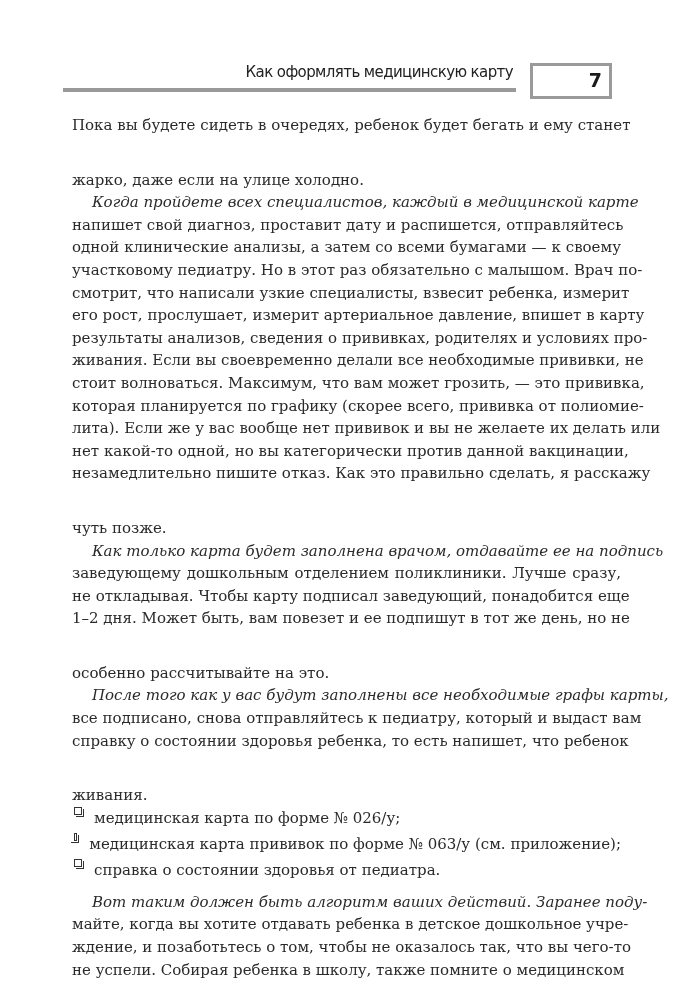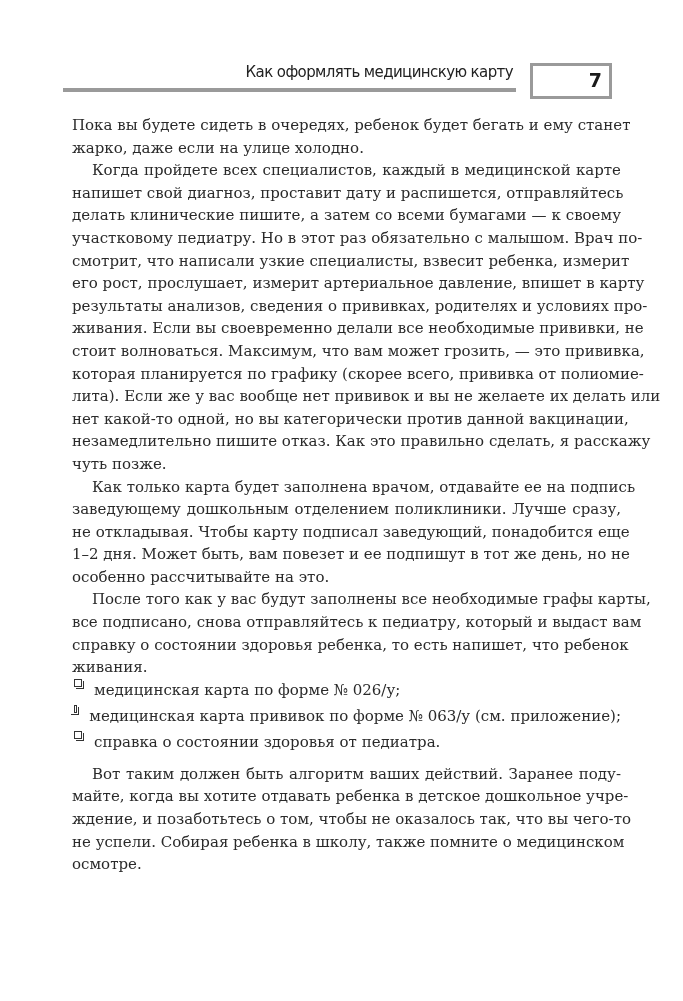--- a/index.html
+++ b/index.html
@@ -40,22 +40,22 @@
       font-size: 15px;
       line-height: 22.6px;
     }
     .line {
       display: block;
       white-space: nowrap;
       text-align: justify;
       text-align-last: justify;
       height: 22.6px;
     }
-    .line.last { text-align-last: left; }
-    .line.indent { padding-left: 20px; }
+    .line.last { text-align-last: left; margin-top: 32px; }
+    .line.indent { padding-left: 20px; font-style: italic; }
     .list-item {
       display: flex; align-items: flex-start;
       height: 26px;
       white-space: nowrap;
     }
     .bullet {
       display: inline-block;
       width: 8px; height: 8px;
       border: 1.4px solid #333;
       margin: 0 12px 0 2px;
@@ -85,21 +85,21 @@
   <div class="body-text">
 
     <div>
       <span class="line">Пока вы будете сидеть в очередях, ребенок будет бегать и ему станет</span>
       <span class="line last">жарко, даже если на улице холодно.</span>
     </div>
 
     <div>
       <span class="line indent">Когда пройдете всех специалистов, каждый в медицинской карте</span>
       <span class="line">напишет свой диагноз, проставит дату и распишется, отправляйтесь</span>
-      <span class="line">делать клинические пишите, а затем со всеми бумагами — к своему</span>
+      <span class="line">одной клинические анализы, а затем со всеми бумагами — к своему</span>
       <span class="line">участковому педиатру. Но в этот раз обязательно с малышом. Врач по-</span>
       <span class="line">смотрит, что написали узкие специалисты, взвесит ребенка, измерит</span>
       <span class="line">его рост, прослушает, измерит артериальное давление, впишет в карту</span>
       <span class="line">результаты анализов, сведения о прививках, родителях и условиях про-</span>
       <span class="line">живания. Если вы своевременно делали все необходимые прививки, не</span>
       <span class="line">стоит волноваться. Максимум, что вам может грозить, — это прививка,</span>
       <span class="line">которая планируется по графику (скорее всего, прививка от полиомие-</span>
       <span class="line">лита). Если же у вас вообще нет прививок и вы не желаете их делать или</span>
       <span class="line">нет какой-то одной, но вы категорически против данной вакцинации,</span>
       <span class="line">незамедлительно пишите отказ. Как это правильно сделать, я расскажу</span>

